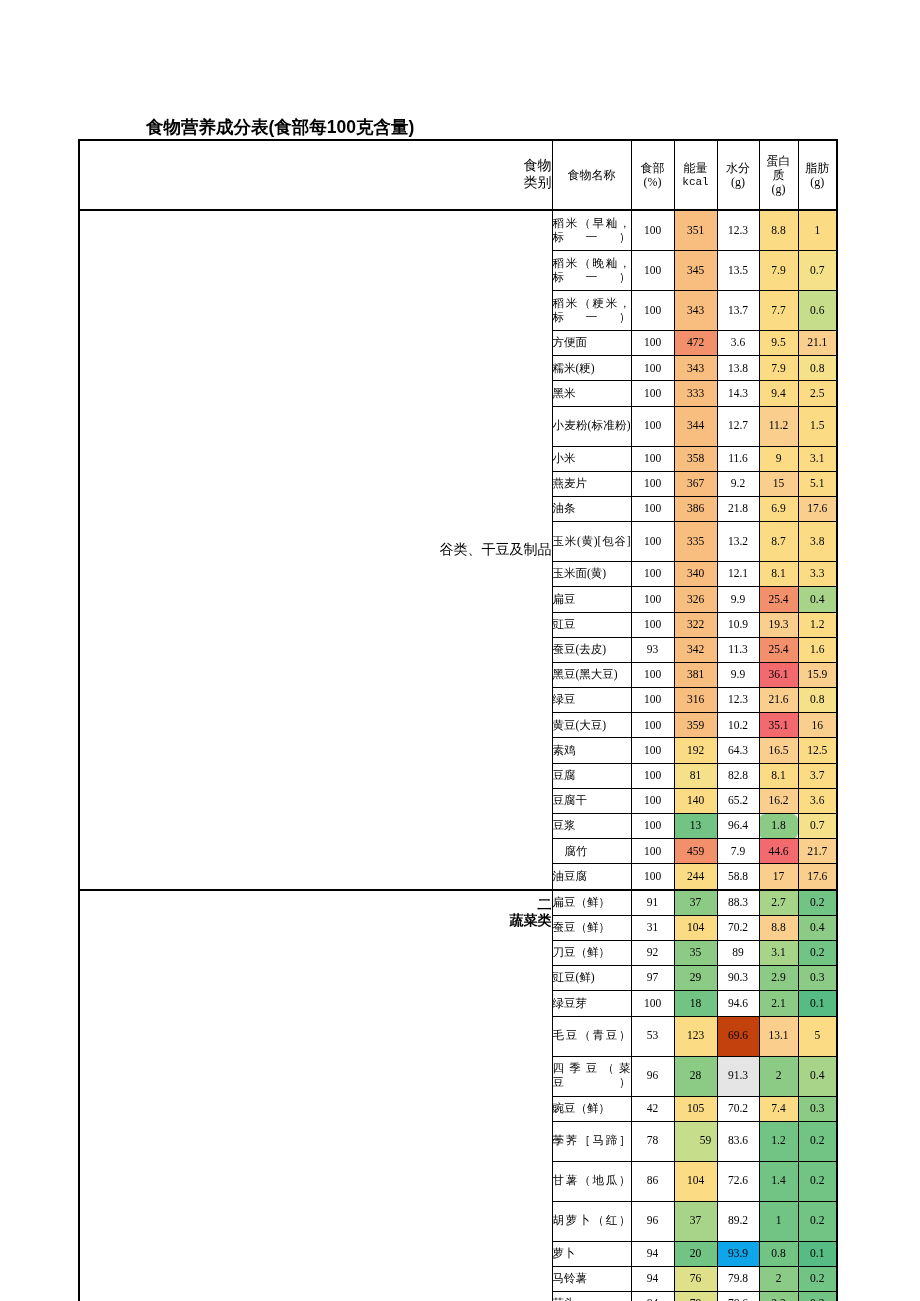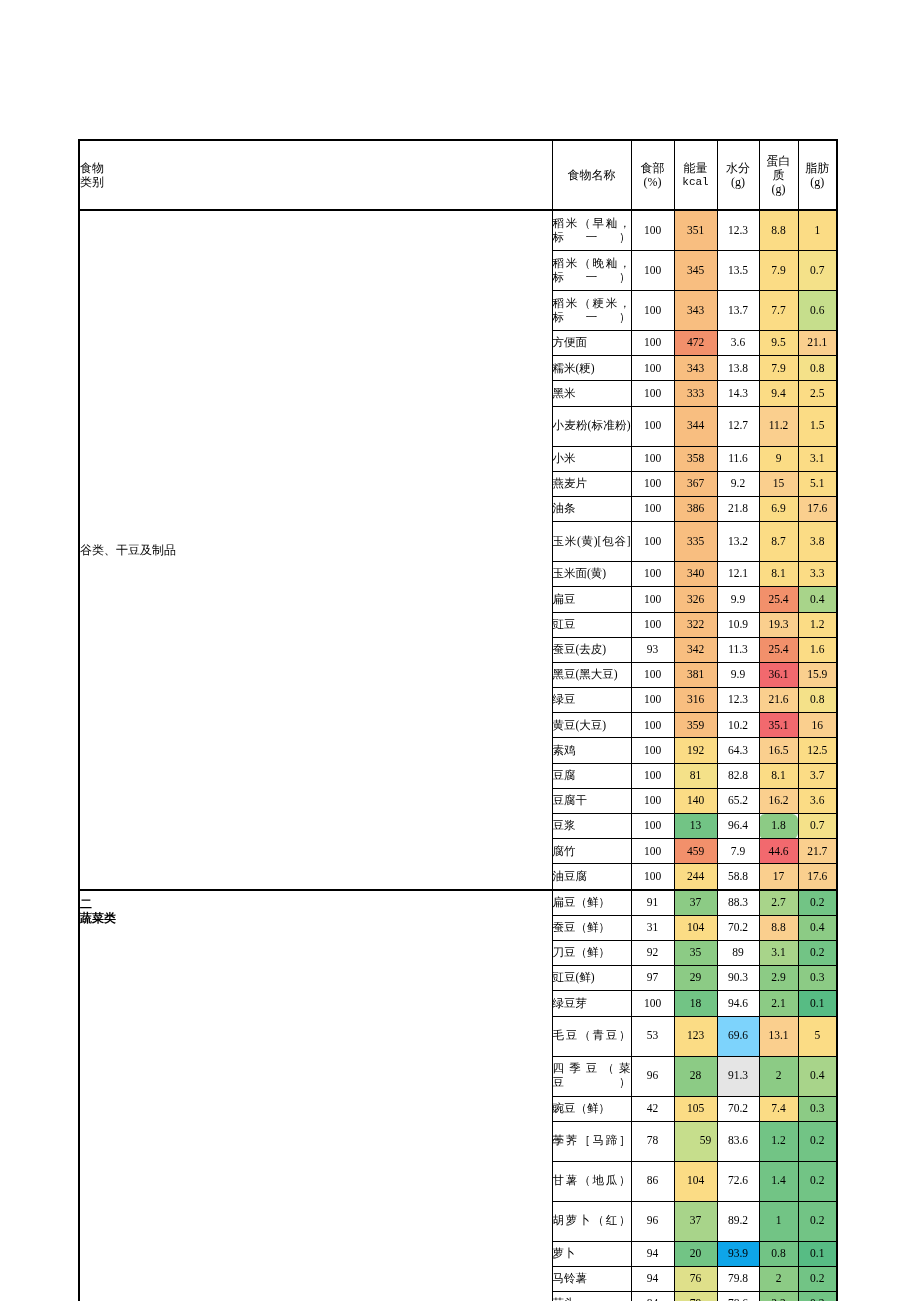--- a/index.html
+++ b/index.html
@@ -52,23 +52,23 @@
     text-align:center;
     font-size:12px;
     padding:2px 1px;
     vertical-align:middle;
   }
   td.hd .l{display:block;}
   td.hd .mono{font-family:"Liberation Mono","DejaVu Sans Mono",monospace;font-size:11px;}
 
   
   td.cat{
-    text-align:left;
+    text-align:right;
     vertical-align:middle;
-    font-size:12px;
+    font-size:14px;
   }
   td.cat.bold{font-weight:700;}
   td.cat .num{display:block;font-weight:700;}
 
   
   td.nm{
     text-align:justify;
     text-align-last:justify;
     padding:1px 2px;
     font-size:11.5px;
@@ -82,20 +82,21 @@
     text-align:center;
     font-size:11.5px;
     padding:1px 1px;
   }
 </style>
 </head>
 <body>
 
 <div id="sheet">
 
+  <div id="title">食物营养成分表(食部每100克含量)</div>
 
   <table class="nt">
     <colgroup>
       <col class="c-cat">
         <col class="c-name">
         <col class="c-edible">
       <col class="c-energy">
         <col class="c-water">
         <col class="c-protein">
         <col class="c-fat">
@@ -302,21 +303,21 @@
         </tr>
         <tr>
           <td class="nm nojust" style="height: 24.2px;"><span>豆浆</span></td>
           <td class="num"><span>100</span></td>
           <td class="num" style="background: rgb(114, 196, 133);"><span>13</span></td>
           <td class="num" style="background: rgb(255, 255, 255);"><span>96.4</span></td>
           <td class="num" style="background: rgb(140, 203, 133); border-radius: 6px;"><span>1.8</span></td>
           <td class="num br-thick" style="background: rgb(244, 225, 137);"><span>0.7</span></td>
         </tr>
         <tr>
-          <td class="nm nojust" style="height: 24.2px;"><span>腐竹</span></td>
+          <td class="nm nojust" style="height: 24.2px; padding-left: 12px;"><span>腐竹</span></td>
           <td class="num"><span>100</span></td>
           <td class="num" style="background: rgb(242, 144, 107);"><span>459</span></td>
           <td class="num" style="background: rgb(255, 255, 255);"><span>7.9</span></td>
           <td class="num" style="background: rgb(242, 105, 110);"><span>44.6</span></td>
           <td class="num br-thick" style="background: rgb(250, 207, 142);"><span>21.7</span></td>
         </tr>
         <tr>
           <td class="nm bb-thick nojust" style="height: 24.2px;"><span>油豆腐</span></td>
           <td class="num bb-thick"><span>100</span></td>
           <td class="num bb-thick" style="background: rgb(251, 220, 133);"><span>244</span></td>
@@ -362,21 +363,21 @@
           <td class="num"><span>100</span></td>
           <td class="num" style="background: rgb(114, 196, 133);"><span>18</span></td>
           <td class="num" style="background: rgb(255, 255, 255);"><span>94.6</span></td>
           <td class="num" style="background: rgb(140, 203, 133);"><span>2.1</span></td>
           <td class="num br-thick" style="background: rgb(87, 188, 132);"><span>0.1</span></td>
         </tr>
         <tr>
           <td class="nm" style="height: 39px;"><span>毛豆（青豆）</span></td>
           <td class="num"><span>53</span></td>
           <td class="num" style="background: rgb(251, 220, 133);"><span>123</span></td>
-          <td class="num" style="background: #7dd3fc;"><span>69.6</span></td>
+          <td class="num" style="background: #c2410c;"><span>69.6</span></td>
           <td class="num" style="background: rgb(250, 207, 142);"><span>13.1</span></td>
           <td class="num br-thick" style="background: rgb(251, 220, 133);"><span>5</span></td>
         </tr>
         <tr>
           <td class="nm" style="height: 39px;"><span>四季豆（菜豆）</span></td>
           <td class="num"><span>96</span></td>
           <td class="num" style="background: rgb(140, 203, 133);"><span>28</span></td>
           <td class="num" style="background: #e5e5e5;"><span>91.3</span></td>
           <td class="num" style="background: rgb(140, 203, 133);"><span>2</span></td>
           <td class="num br-thick" style="background: rgb(168, 212, 138);"><span>0.4</span></td>

